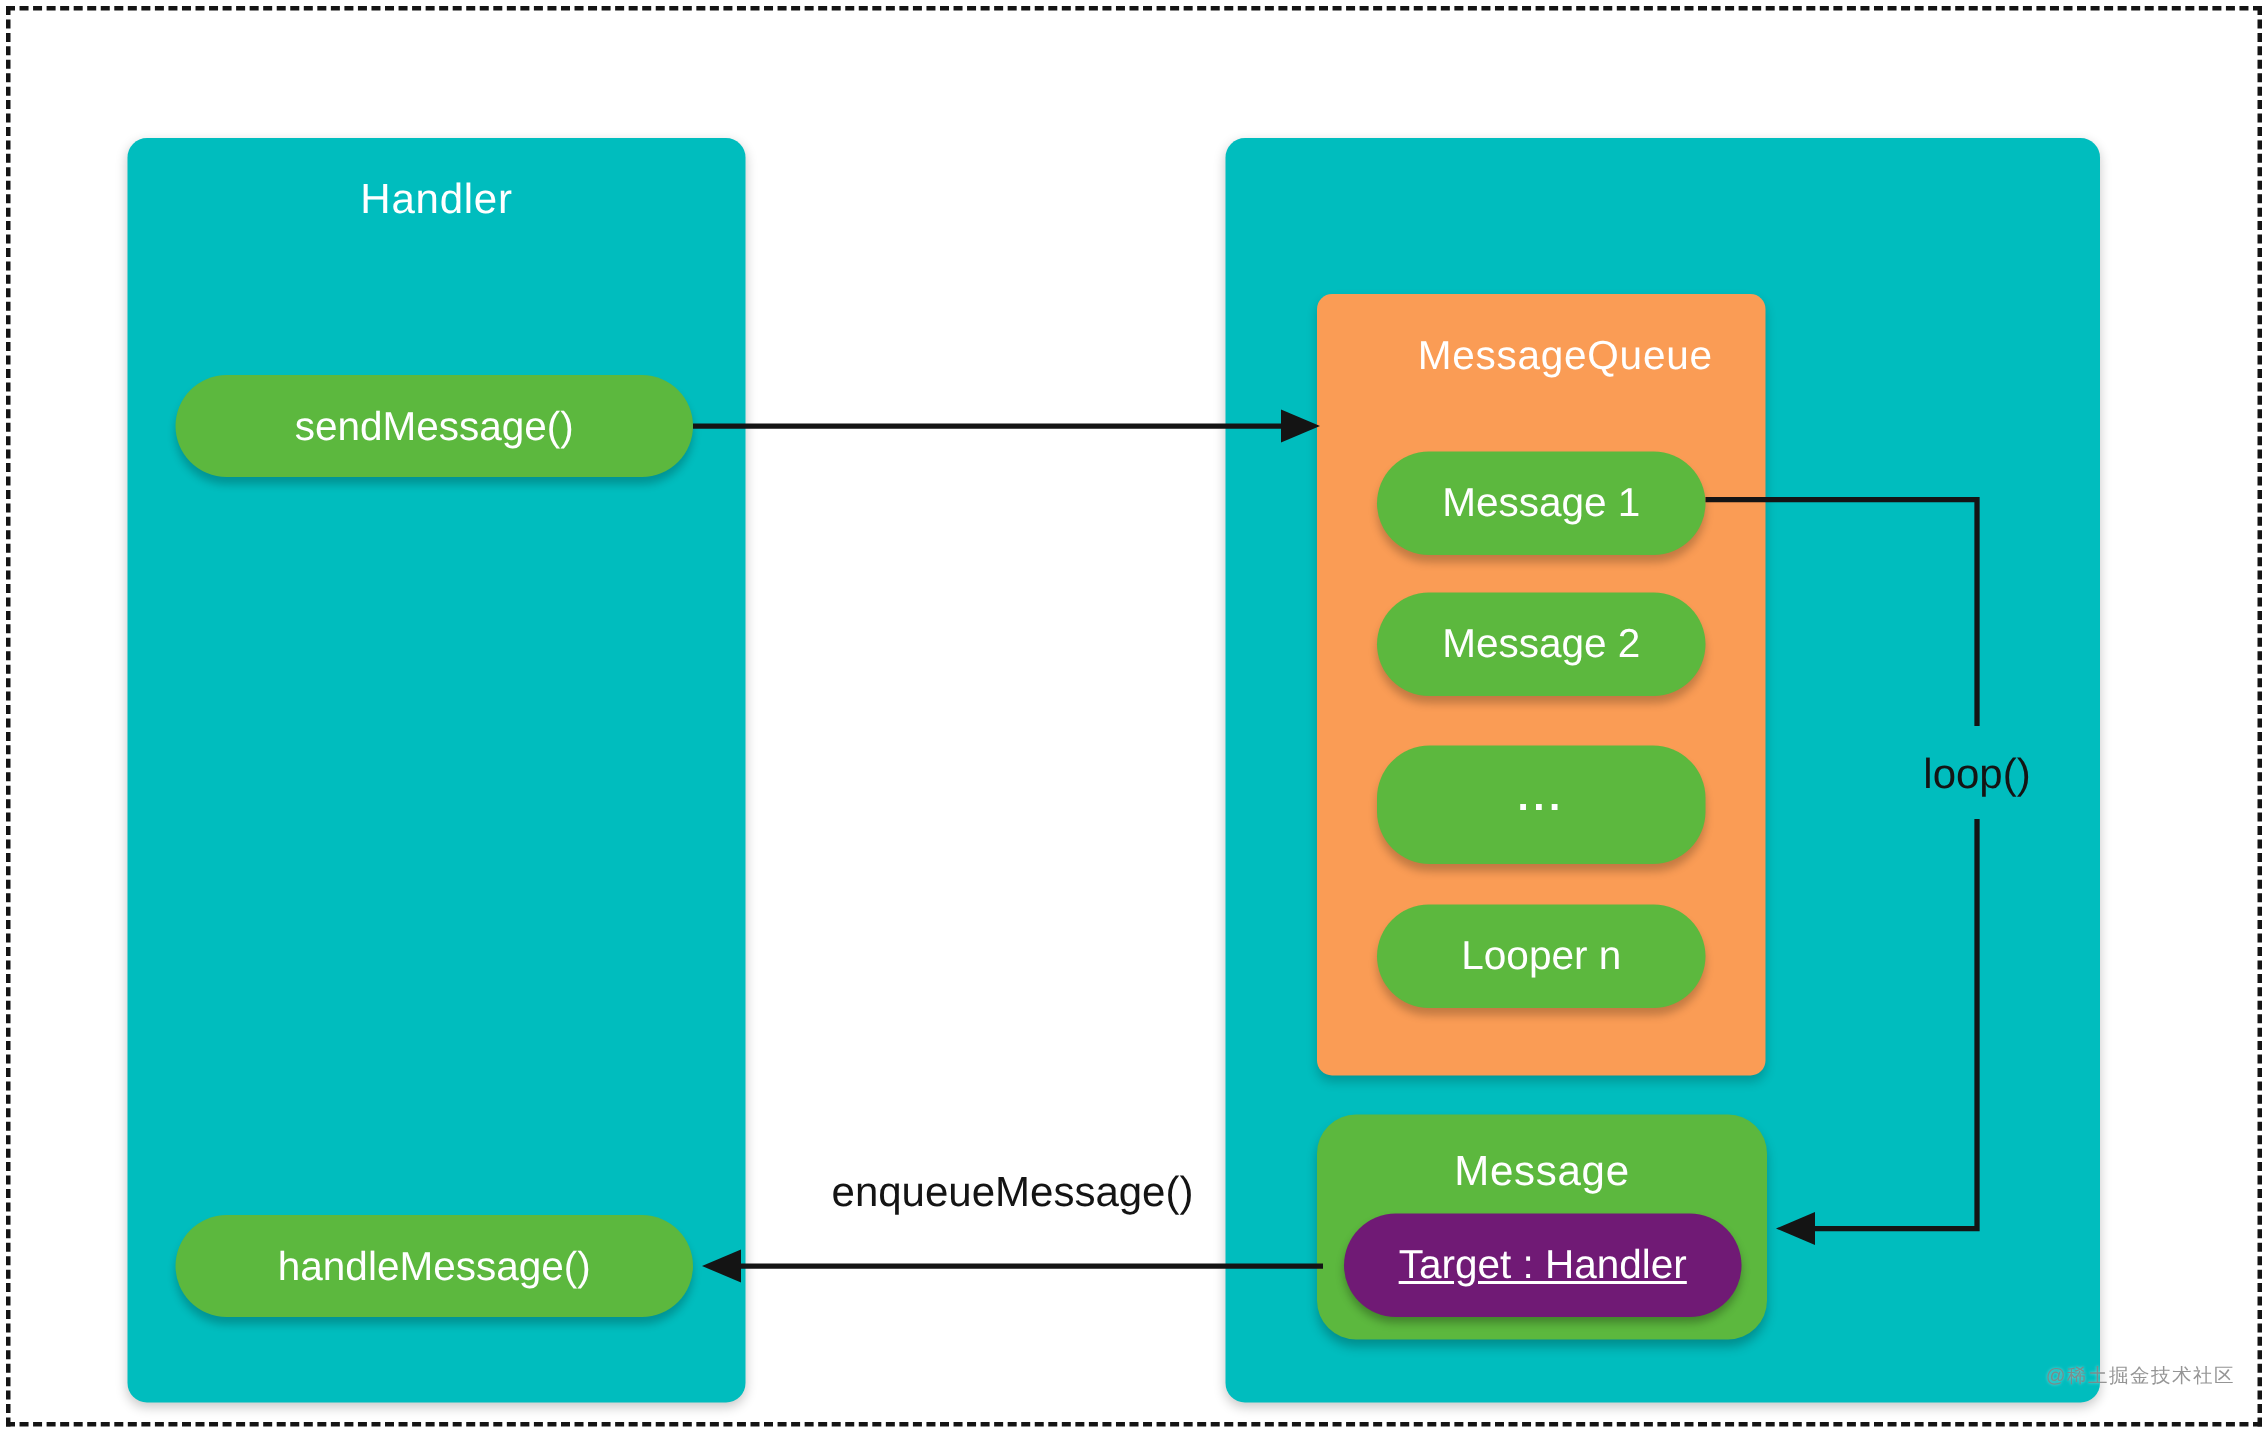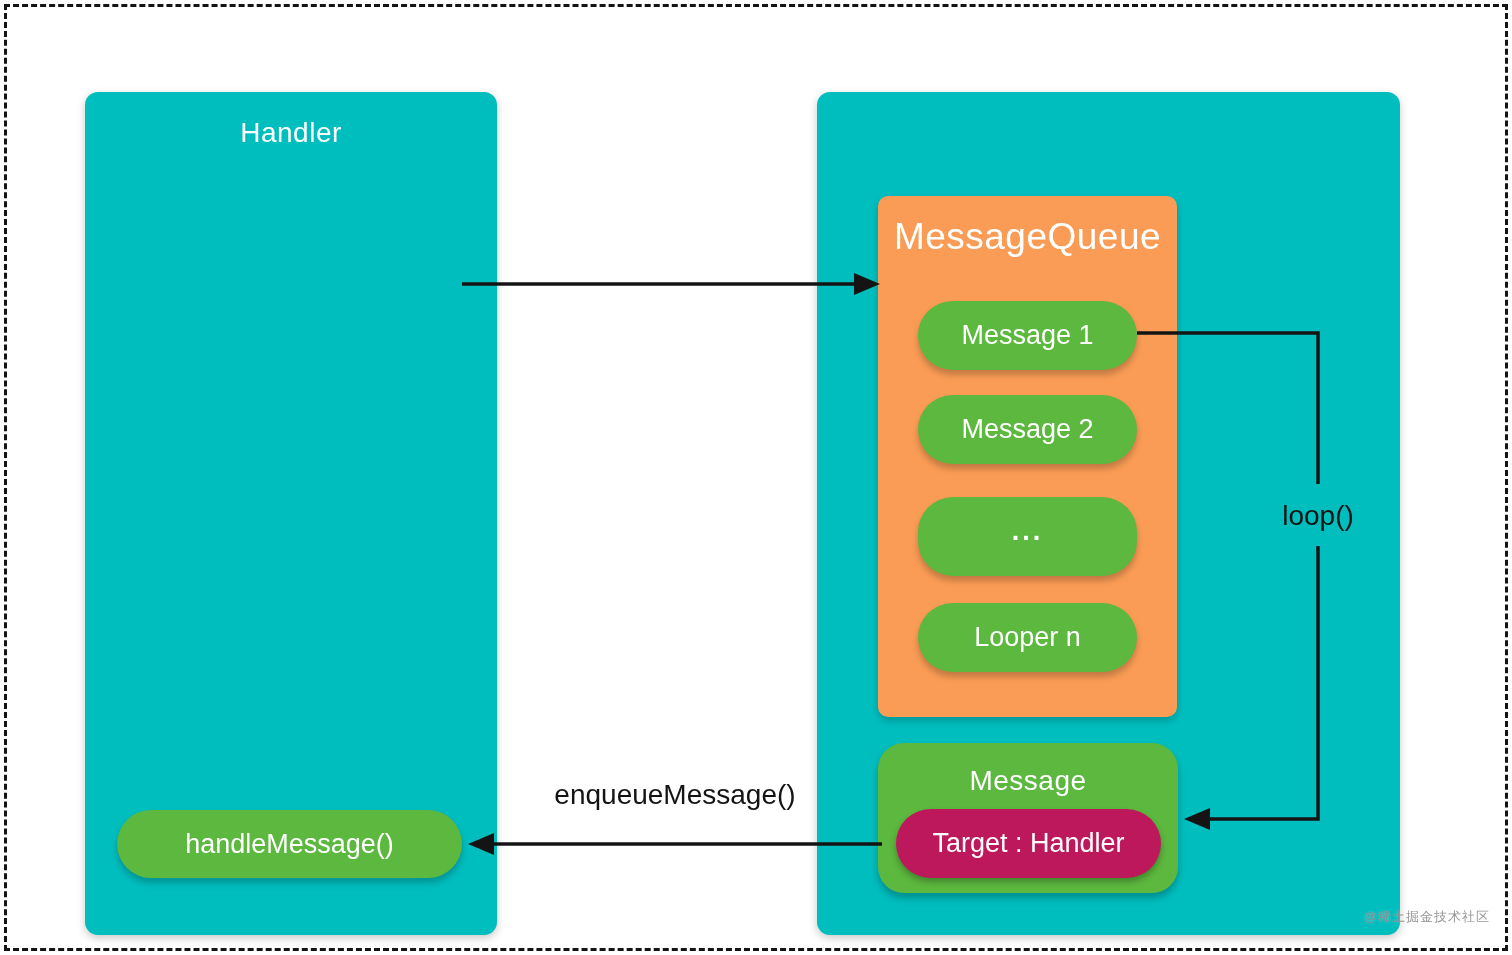--- a/index.html
+++ b/index.html
@@ -58,22 +58,23 @@
   }
   .msg-box {
     position: absolute;
     left: 878px; top: 743px;
     width: 300px; height: 150px;
     background: #5cb83e;
     border-radius: 26px;
     box-shadow: 0 5px 7px rgba(0,0,0,0.25);
   }
   .target-pill {
-    background: #be185d;
+    background: #701a75;
     box-shadow: 0 4px 6px rgba(0,0,0,0.28);
+    text-decoration: underline;
   }
   .arrow-label {
     position: absolute;
     color: #141414;
     font-size: 28px;
     text-align: center;
     white-space: nowrap;
   }
   .dots-text {
     letter-spacing: 3px;
@@ -98,27 +99,28 @@
   }
 </style>
 </head>
 <body>
 
 <div id="canvas">
 
   <div class="big-box" style="left:85px; top:92px; width:412px; height:843px;"></div>
   <div class="box-title" style="left:85px; top:116px; width:412px;">Handler</div>
 
+  <div class="pill" style="left:117px; top:250px; width:345px; height:68px;">sendMessage()</div>
 
   <div class="pill" style="left:117px; top:810px; width:345px; height:68px;">handleMessage()</div>
 
   <div class="big-box" style="left:817px; top:92px; width:583px; height:843px;"></div>
 
   <div class="mq-box"></div>
-  <div class="box-title" style="left:878px; top:220px; width:299px; font-size:37px;">MessageQueue</div>
+  <div class="box-title" style="left:878px; top:220px; width:299px; font-size:27px;padding-left:16px;">MessageQueue</div>
 
   <div class="pill" style="left:918px; top:301px; width:219px; height:69px;">Message 1</div>
   <div class="pill" style="left:918px; top:395px; width:219px; height:69px;">Message 2</div>
   <div class="pill dots-text" style="left:918px; top:497px; width:219px; height:69px;">...</div>
   <div class="pill" style="left:918px; top:603px; width:219px; height:69px;">Looper n</div>
 
   <div class="msg-box"></div>
   <div class="box-title" style="left:878px; top:764px; width:300px;text-align:center;">Message</div>
   <div class="pill target-pill" style="left:896px; top:809px; width:265px; height:69px;">Target : Handler</div>
 

